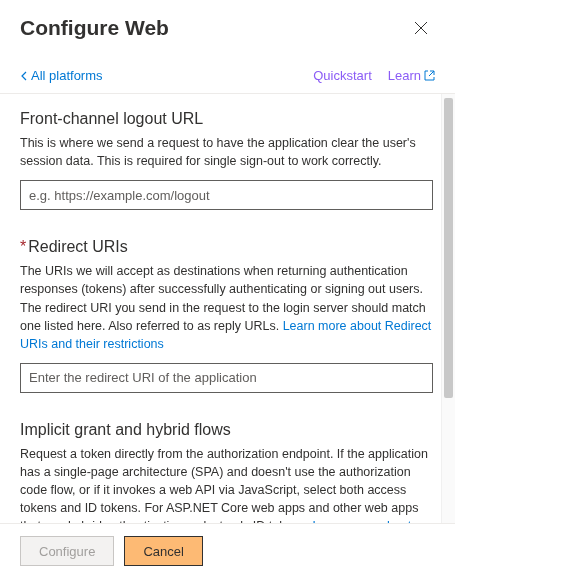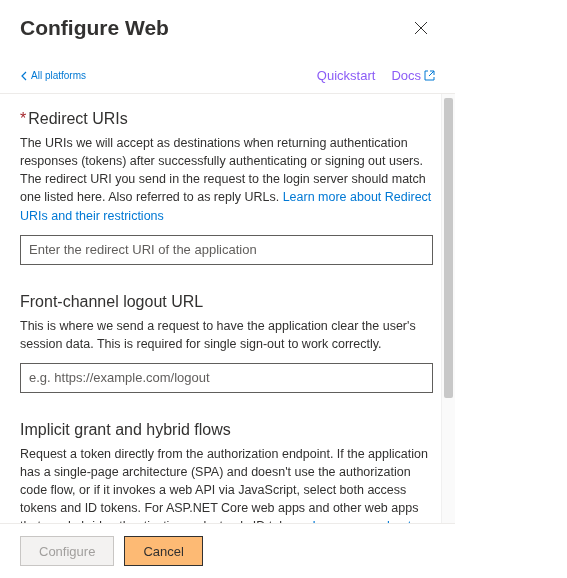--- a/index.html
+++ b/index.html
@@ -3,21 +3,21 @@
 <meta charset="utf-8">
 <style>
   * { box-sizing: border-box; margin: 0; padding: 0; }
   html, body { width: 567px; height: 578px; font-family: "Segoe UI", Arial, sans-serif; color: #323130; background: #fff; overflow: hidden; }
   .panel { width: 455px; height: 578px; display: flex; flex-direction: column; position: relative; }
   .header { display: flex; align-items: center; justify-content: space-between; padding: 14px 20px 6px 20px; }
   .header h1 { font-size: 21px; font-weight: 600; }
   .close-btn { width: 28px; height: 28px; display: flex; align-items: center; justify-content: center; cursor: pointer; background: none; border: none; }
   .close-btn svg { stroke: #323130; }
   .subheader { display: flex; align-items: center; justify-content: space-between; padding: 20px 20px 10px 20px; border-bottom: 1px solid #edebe9; }
-  .back-link { color: #0078d4; font-size: 10px; cursor: pointer; display: flex; align-items: center; gap: 2px; }
+  .back-link { color: #0078d4; font-size: 13px; cursor: pointer; display: flex; align-items: center; gap: 2px; }
   .docs-links { display: flex; gap: 16px; }
   .docs-links a { color: #8b5cf6; font-size: 13px; text-decoration: none; cursor: pointer; display: flex; align-items: center; gap: 3px; }
   .content-wrap { flex: 1; display: flex; overflow: hidden; }
   .content { flex: 1; overflow-y: auto; padding: 16px 8px 16px 20px; }
   .scrollbar { width: 14px; background: #fafafa; border-left: 1px solid #f0f0f0; position: relative; }
   .scroll-thumb { position: absolute; left: 2px; right: 2px; top: 4px; height: 300px; background: #c8c8c8; border-radius: 2px; }
   .section { margin-bottom: 28px; }
   .section-title { font-size: 16px; font-weight: 400; color: #323130; margin-bottom: 6px; }
   .req { color: #a4262c; margin-right: 2px; }
   .section-desc { font-size: 12.5px; color: #323130; line-height: 1.45; margin-bottom: 10px; }
@@ -46,47 +46,47 @@
   <div class="subheader">
     <span class="back-link">
       <svg width="9" height="10" viewBox="0 0 9 10">
           <polyline points="6,1 2,5 6,9" fill="none" stroke="#0078d4" stroke-width="1.2"></polyline>
         </svg>
       <span>All platforms</span>
     </span>
     <div class="docs-links">
       <a>Quickstart</a>
       <a>
-        <span>Docs</span>
+        <span>Learn</span>
         <svg width="11" height="11" viewBox="0 0 11 11">
             <path d="M4 1H1v9h9V7" fill="none" stroke="#0078d4" stroke-width="1"></path>
             <path d="M6 1h4v4" fill="none" stroke="#0078d4" stroke-width="1"></path>
             <line x1="10" y1="1" x2="5" y2="6" stroke="#0078d4" stroke-width="1"></line>
           </svg>
       </a>
     </div>
   </div>
 
   <div class="content-wrap">
     <div class="content">
 
       <div class="section">
+        <div class="section-title">Front-channel logout URL</div>
+        <p class="section-desc">This is where we send a request to have the application clear the user's session data. This is required for single sign-out to work correctly.</p>
+        <input class="field-input" type="text" placeholder="e.g. https://example.com/logout" style="">
+      </div>
+
+      <div class="section">
         <div class="section-title">
           <span class="req">*</span><span>Redirect URIs</span>
         </div>
         <p class="section-desc">
           <span>The URIs we will accept as destinations when returning authentication responses (tokens) after successfully authenticating or signing out users. The redirect URI you send in the request to the login server should match one listed here. Also referred to as reply URLs. </span><span class="link">Learn more about Redirect URIs and their restrictions</span>
         </p>
         <input class="field-input" type="text" placeholder="Enter the redirect URI of the application" style="">
-      </div>
-
-      <div class="section">
-        <div class="section-title">Front-channel logout URL</div>
-        <p class="section-desc">This is where we send a request to have the application clear the user's session data. This is required for single sign-out to work correctly.</p>
-        <input class="field-input" type="text" placeholder="e.g. https://example.com/logout" style="">
       </div>
 
       <div class="section">
         <div class="section-title">Implicit grant and hybrid flows</div>
         <p class="section-desc">
           <span>Request a token directly from the authorization endpoint. If the application has a single-page architecture (SPA) and doesn't use the authorization code flow, or if it invokes a web API via JavaScript, select both access tokens and ID tokens. For ASP.NET Core web apps and other web apps that use hybrid authentication, select only ID tokens. </span><span class="link">Learn more about tokens.</span>
         </p>
       </div>
 
     </div>

